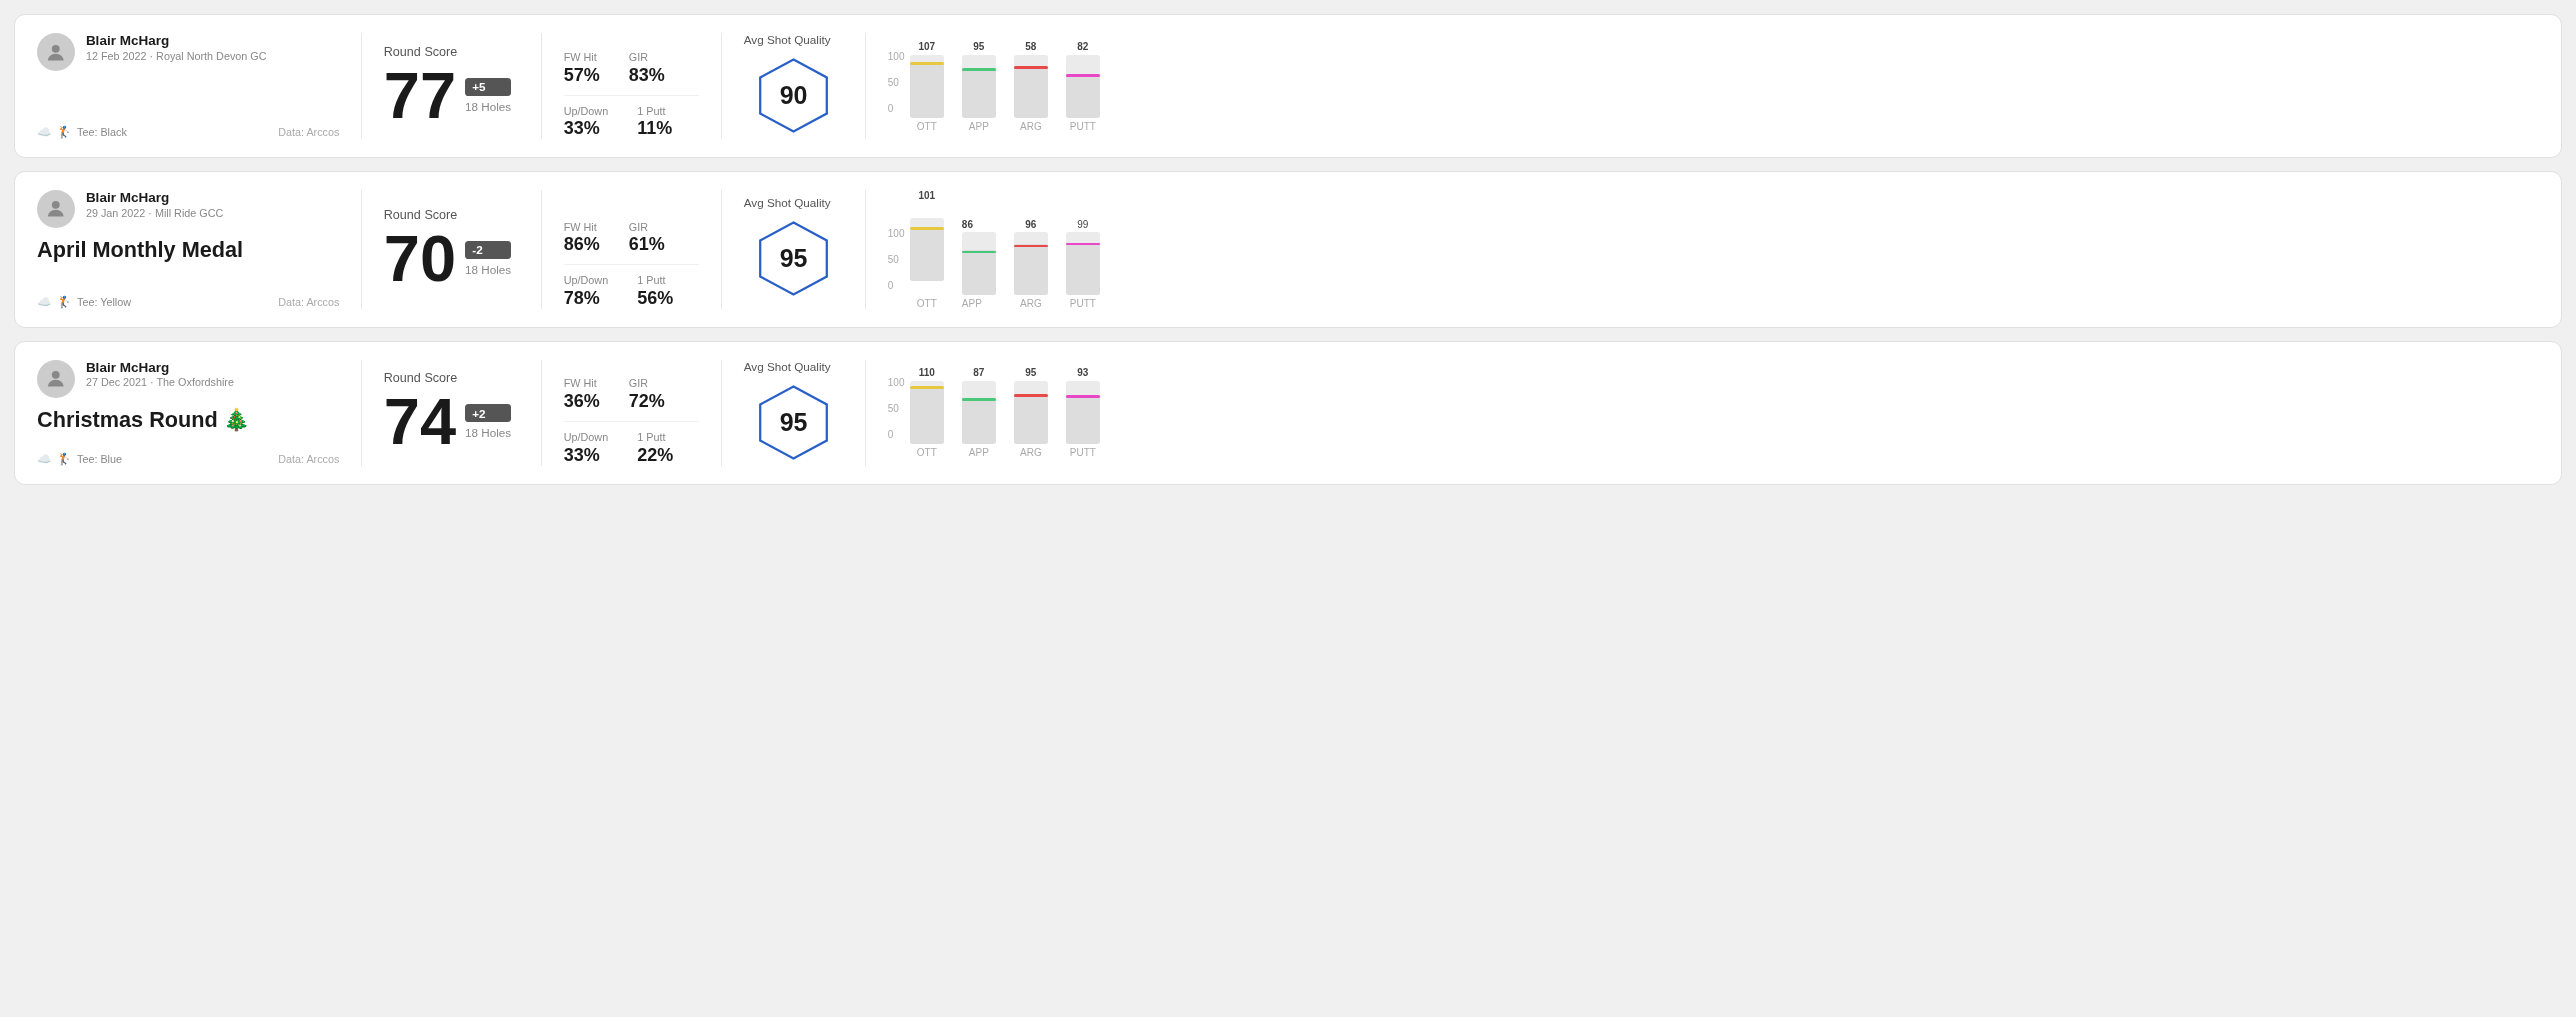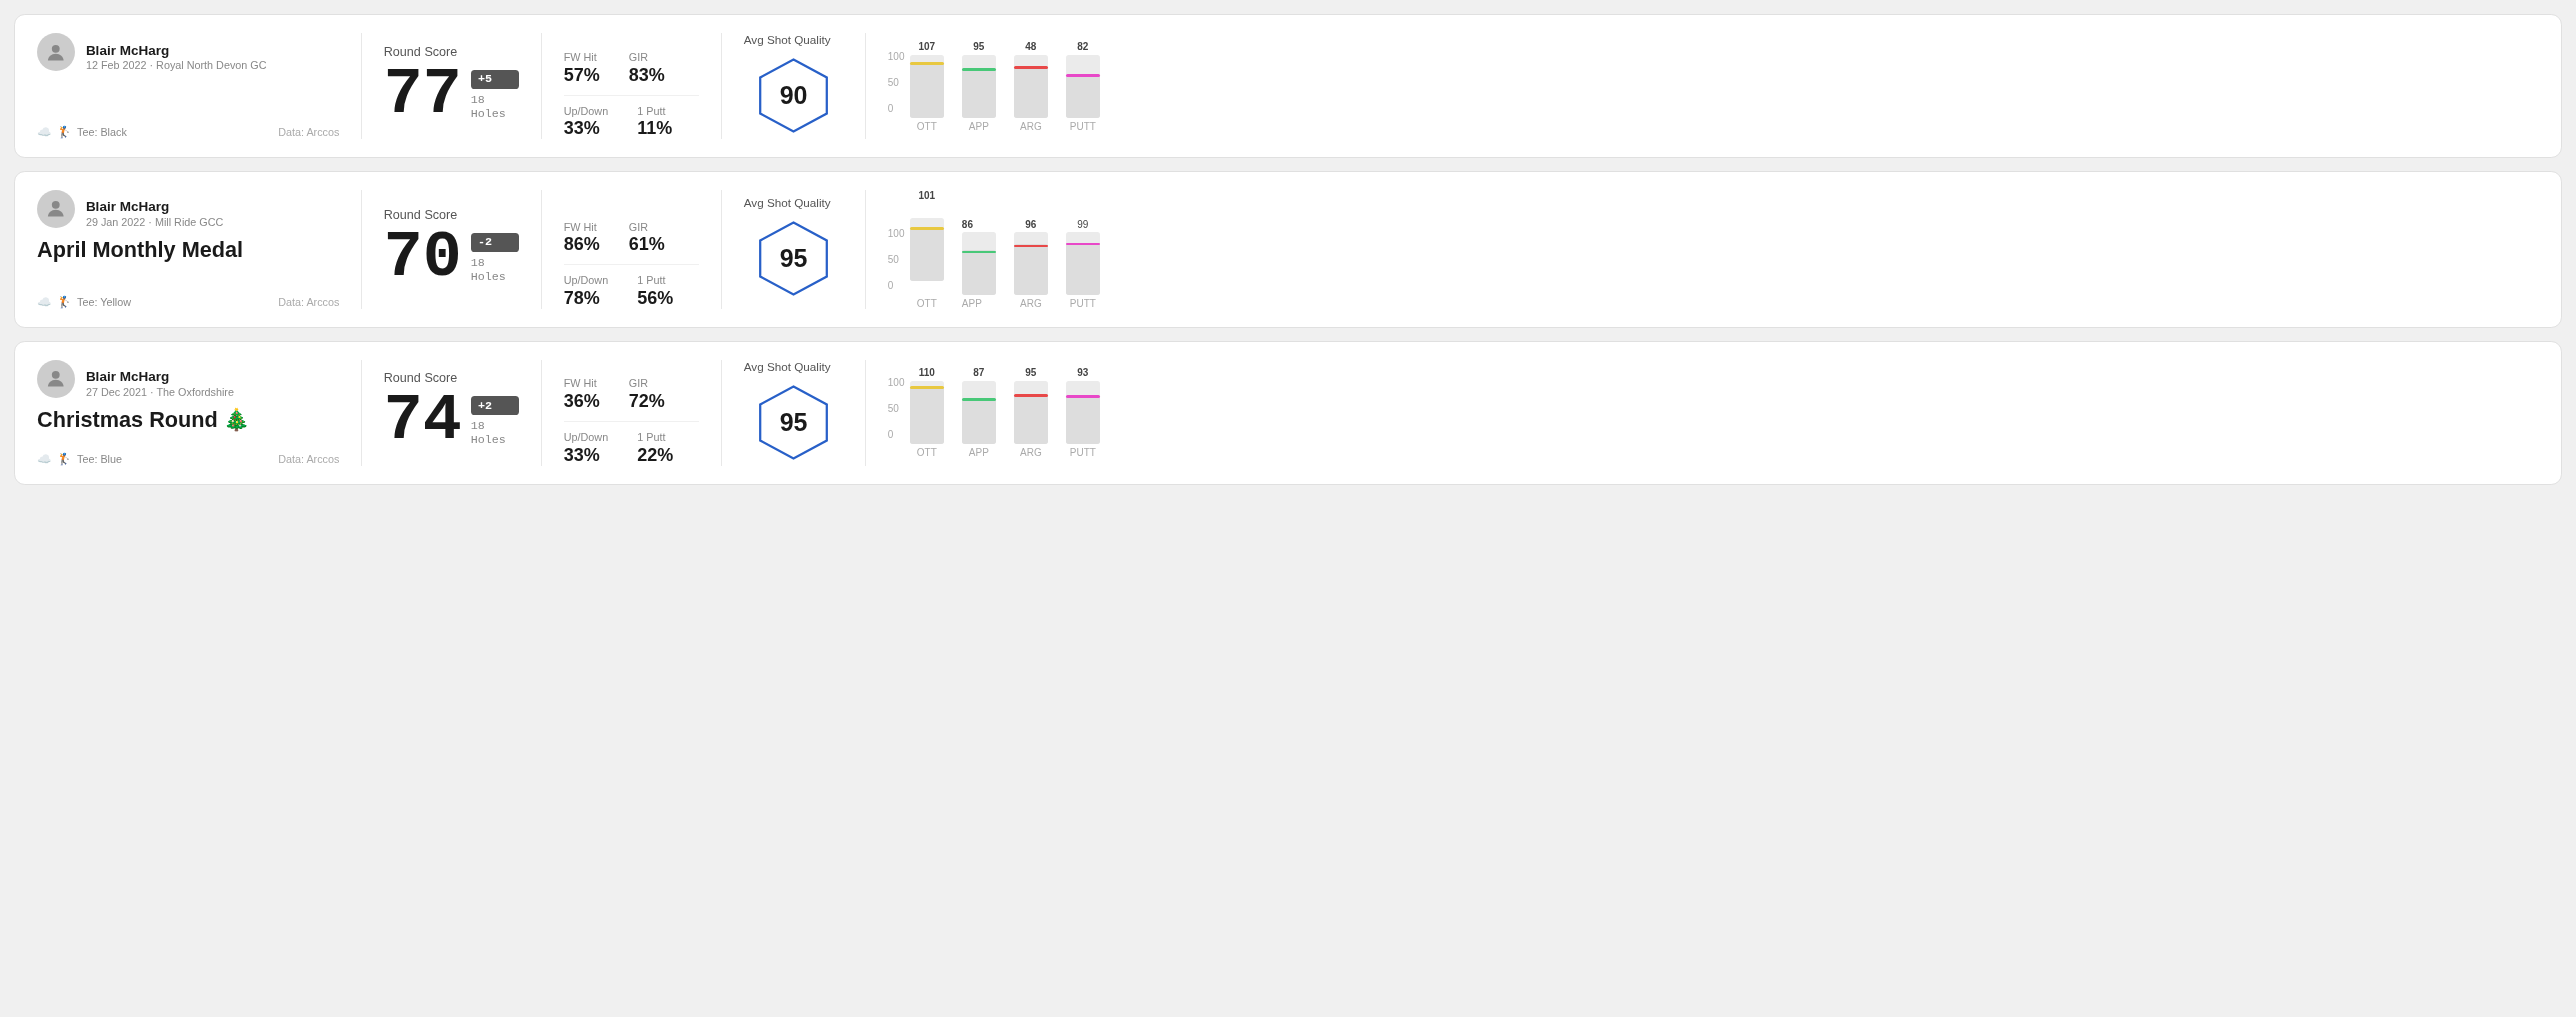--- a/index.html
+++ b/index.html
@@ -22,21 +22,21 @@
     .card-left {
       flex: 0 0 325px;
       padding-right: 21.7px;
       border-right: 0.9px solid #e8e8e8;
       display: flex;
       flex-direction: column;
       justify-content: space-between;
     }
     .player-info {
       display: flex;
-      align-items: flex-end;
+      align-items: flex-start;
       gap: 10.8px;
       margin-bottom: 9px;
     }
     .avatar {
       width: 38px;
       height: 38px;
       border-radius: 50%;
       background: #ccc;
       display: flex;
       align-items: center;
@@ -95,21 +95,20 @@
     }
     .score-label {
       font-size: 12.6px;
       color: #555;
       margin-bottom: 3.6px;
     }
     .score-main {
       display: flex;
       align-items: center;
       gap: 9px;
-      font-family: Liberation Mono, monospace;
     }
     .score-number {
       font-size: 65px;
       font-weight: 800;
       color: #1a1a1a;
       line-height: 1;
     }
     .score-badge-wrap {
       display: flex;
       flex-direction: column;
@@ -271,21 +270,21 @@
             <div style="display:flex;flex-direction:column;align-items:center;gap:2.7px;">
               <span style="font-size:10px;font-weight:700;color:#444;">95</span>
               <div style="width:34px;height:63px;position:relative;">
                 <div style="width:100%;height:63px;background:#ebebeb;border-radius:2.7px;position:absolute;bottom:0;"></div>
                 <div style="width:100%;height:50px;background:#ddd;border-radius:2.7px;position:absolute;bottom:0;"></div>
                 <div style="width:100%;height:2.7px;background:#48c878;border-radius:1.8px;position:absolute;bottom:47px;"></div>
               </div>
               <span style="font-size:10px;color:#aaa;">APP</span>
             </div>
             <div style="display:flex;flex-direction:column;align-items:center;gap:2.7px;">
-              <span style="font-size:10px;font-weight:700;color:#444;">48</span>
+              <span style="font-size:10px;font-weight:700;color:#444;">58</span>
               <div style="width:34px;height:63px;position:relative;">
                 <div style="width:100%;height:63px;background:#ebebeb;border-radius:2.7px;position:absolute;bottom:0;"></div>
                 <div style="width:100%;height:51px;background:#ddd;border-radius:2.7px;position:absolute;bottom:0;"></div>
                 <div style="width:100%;height:2.7px;background:#e84848;border-radius:1.8px;position:absolute;bottom:49px;"></div>
               </div>
               <span style="font-size:10px;color:#aaa;">ARG</span>
             </div>
             <div style="display:flex;flex-direction:column;align-items:center;gap:2.7px;">
               <span style="font-size:10px;font-weight:700;color:#444;">82</span>
               <div style="width:34px;height:63px;position:relative;">

